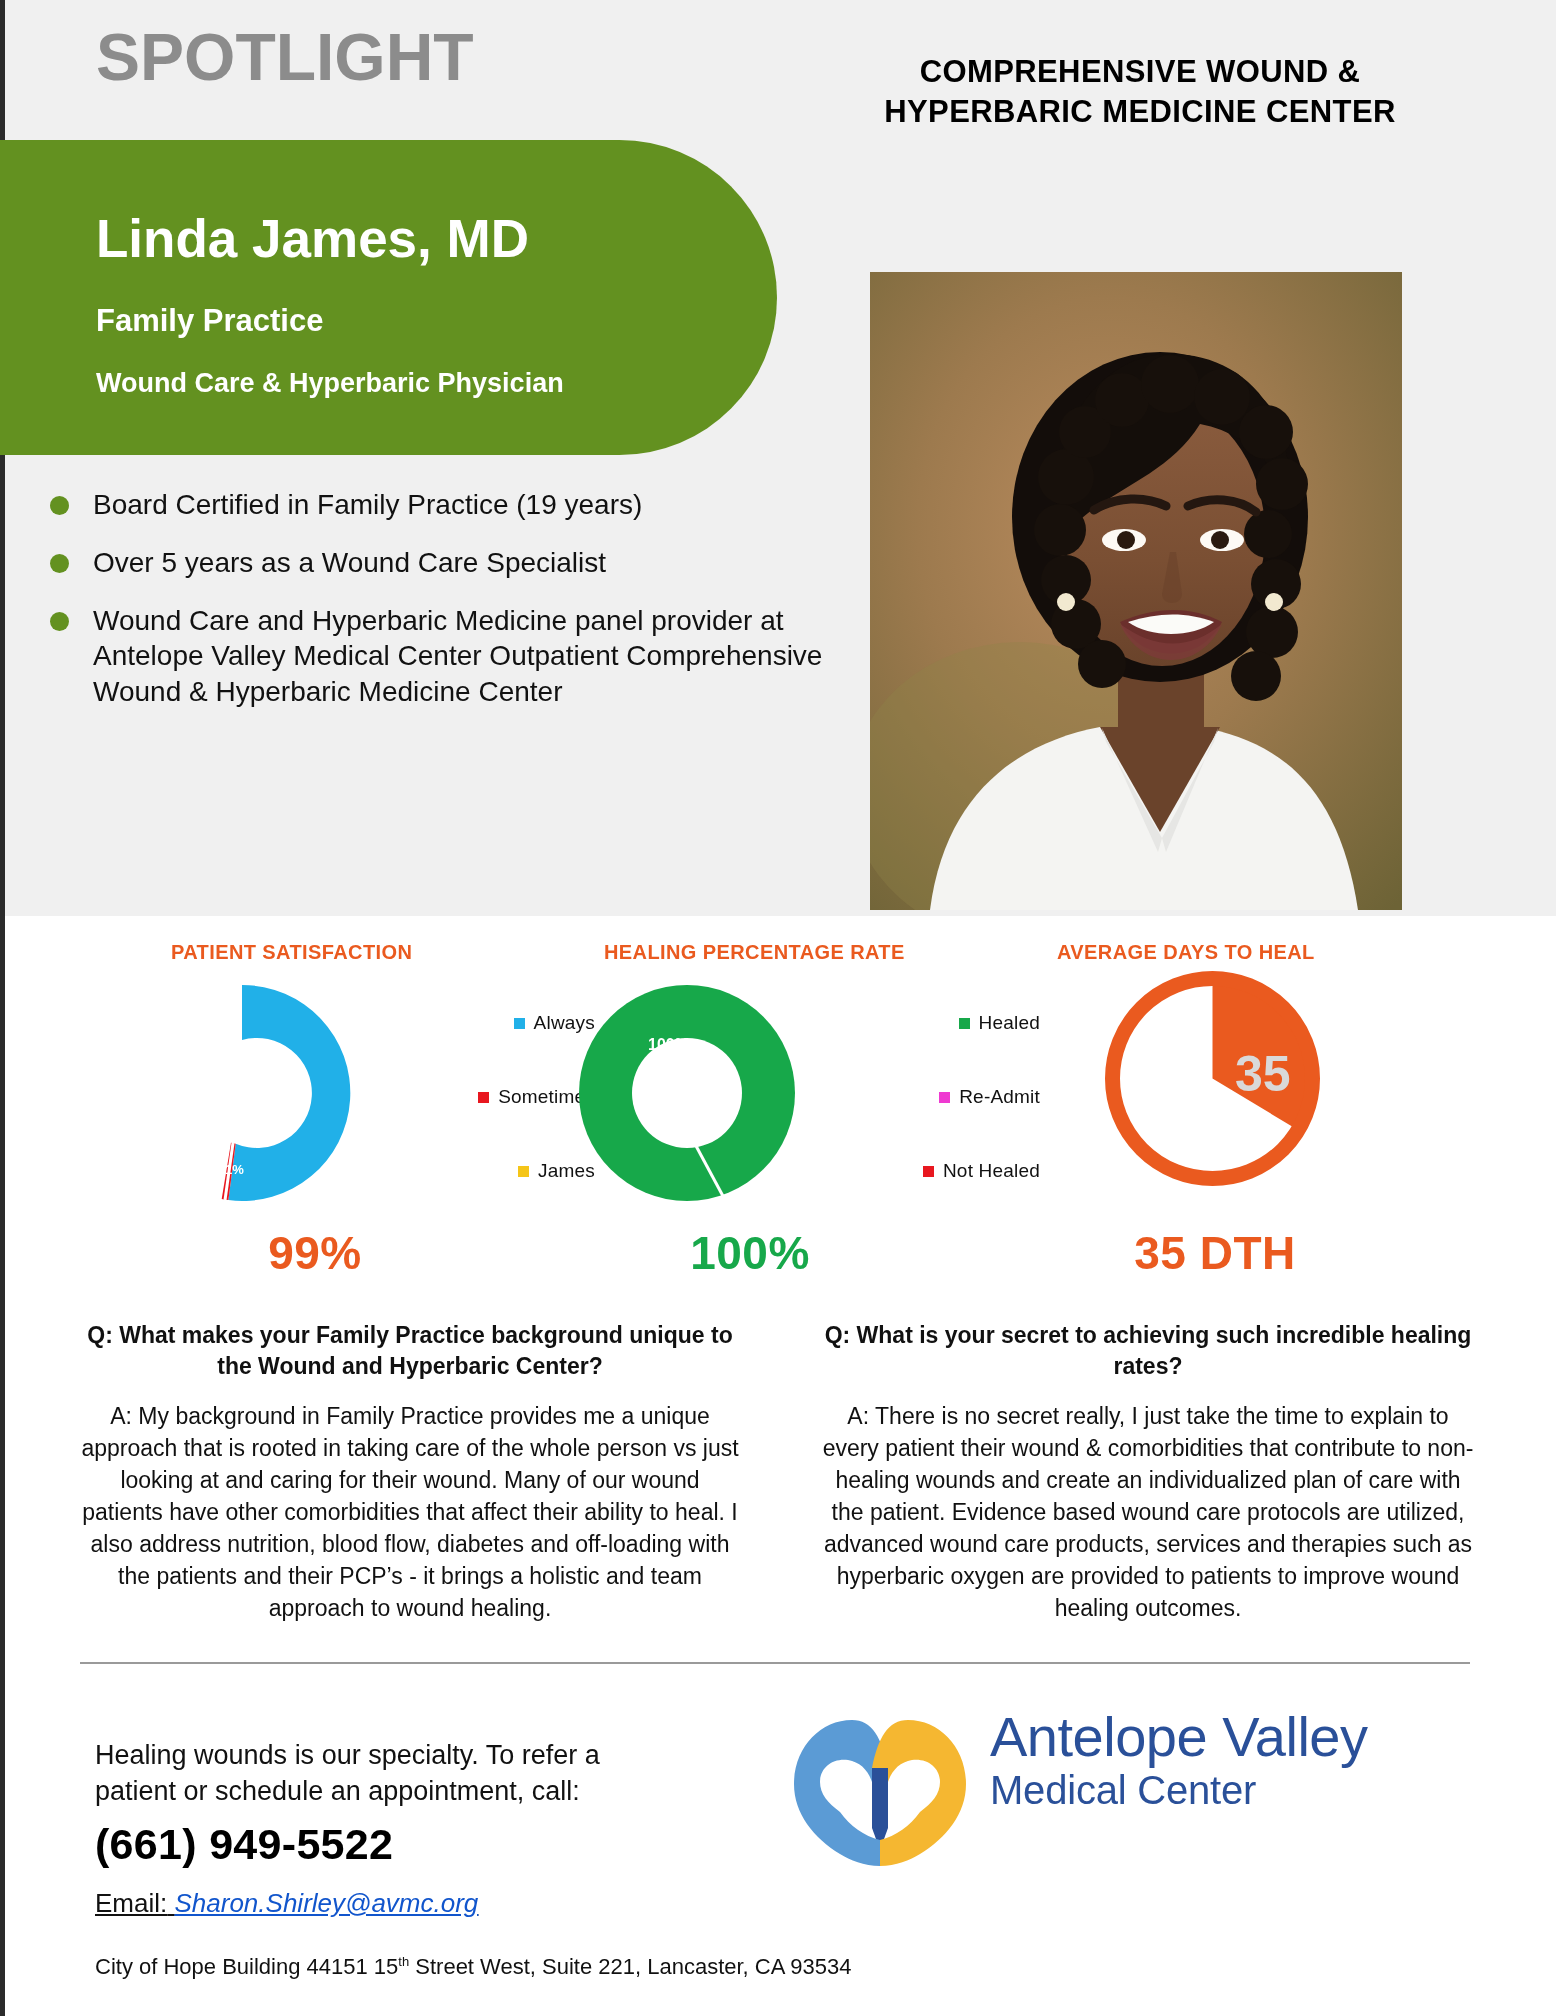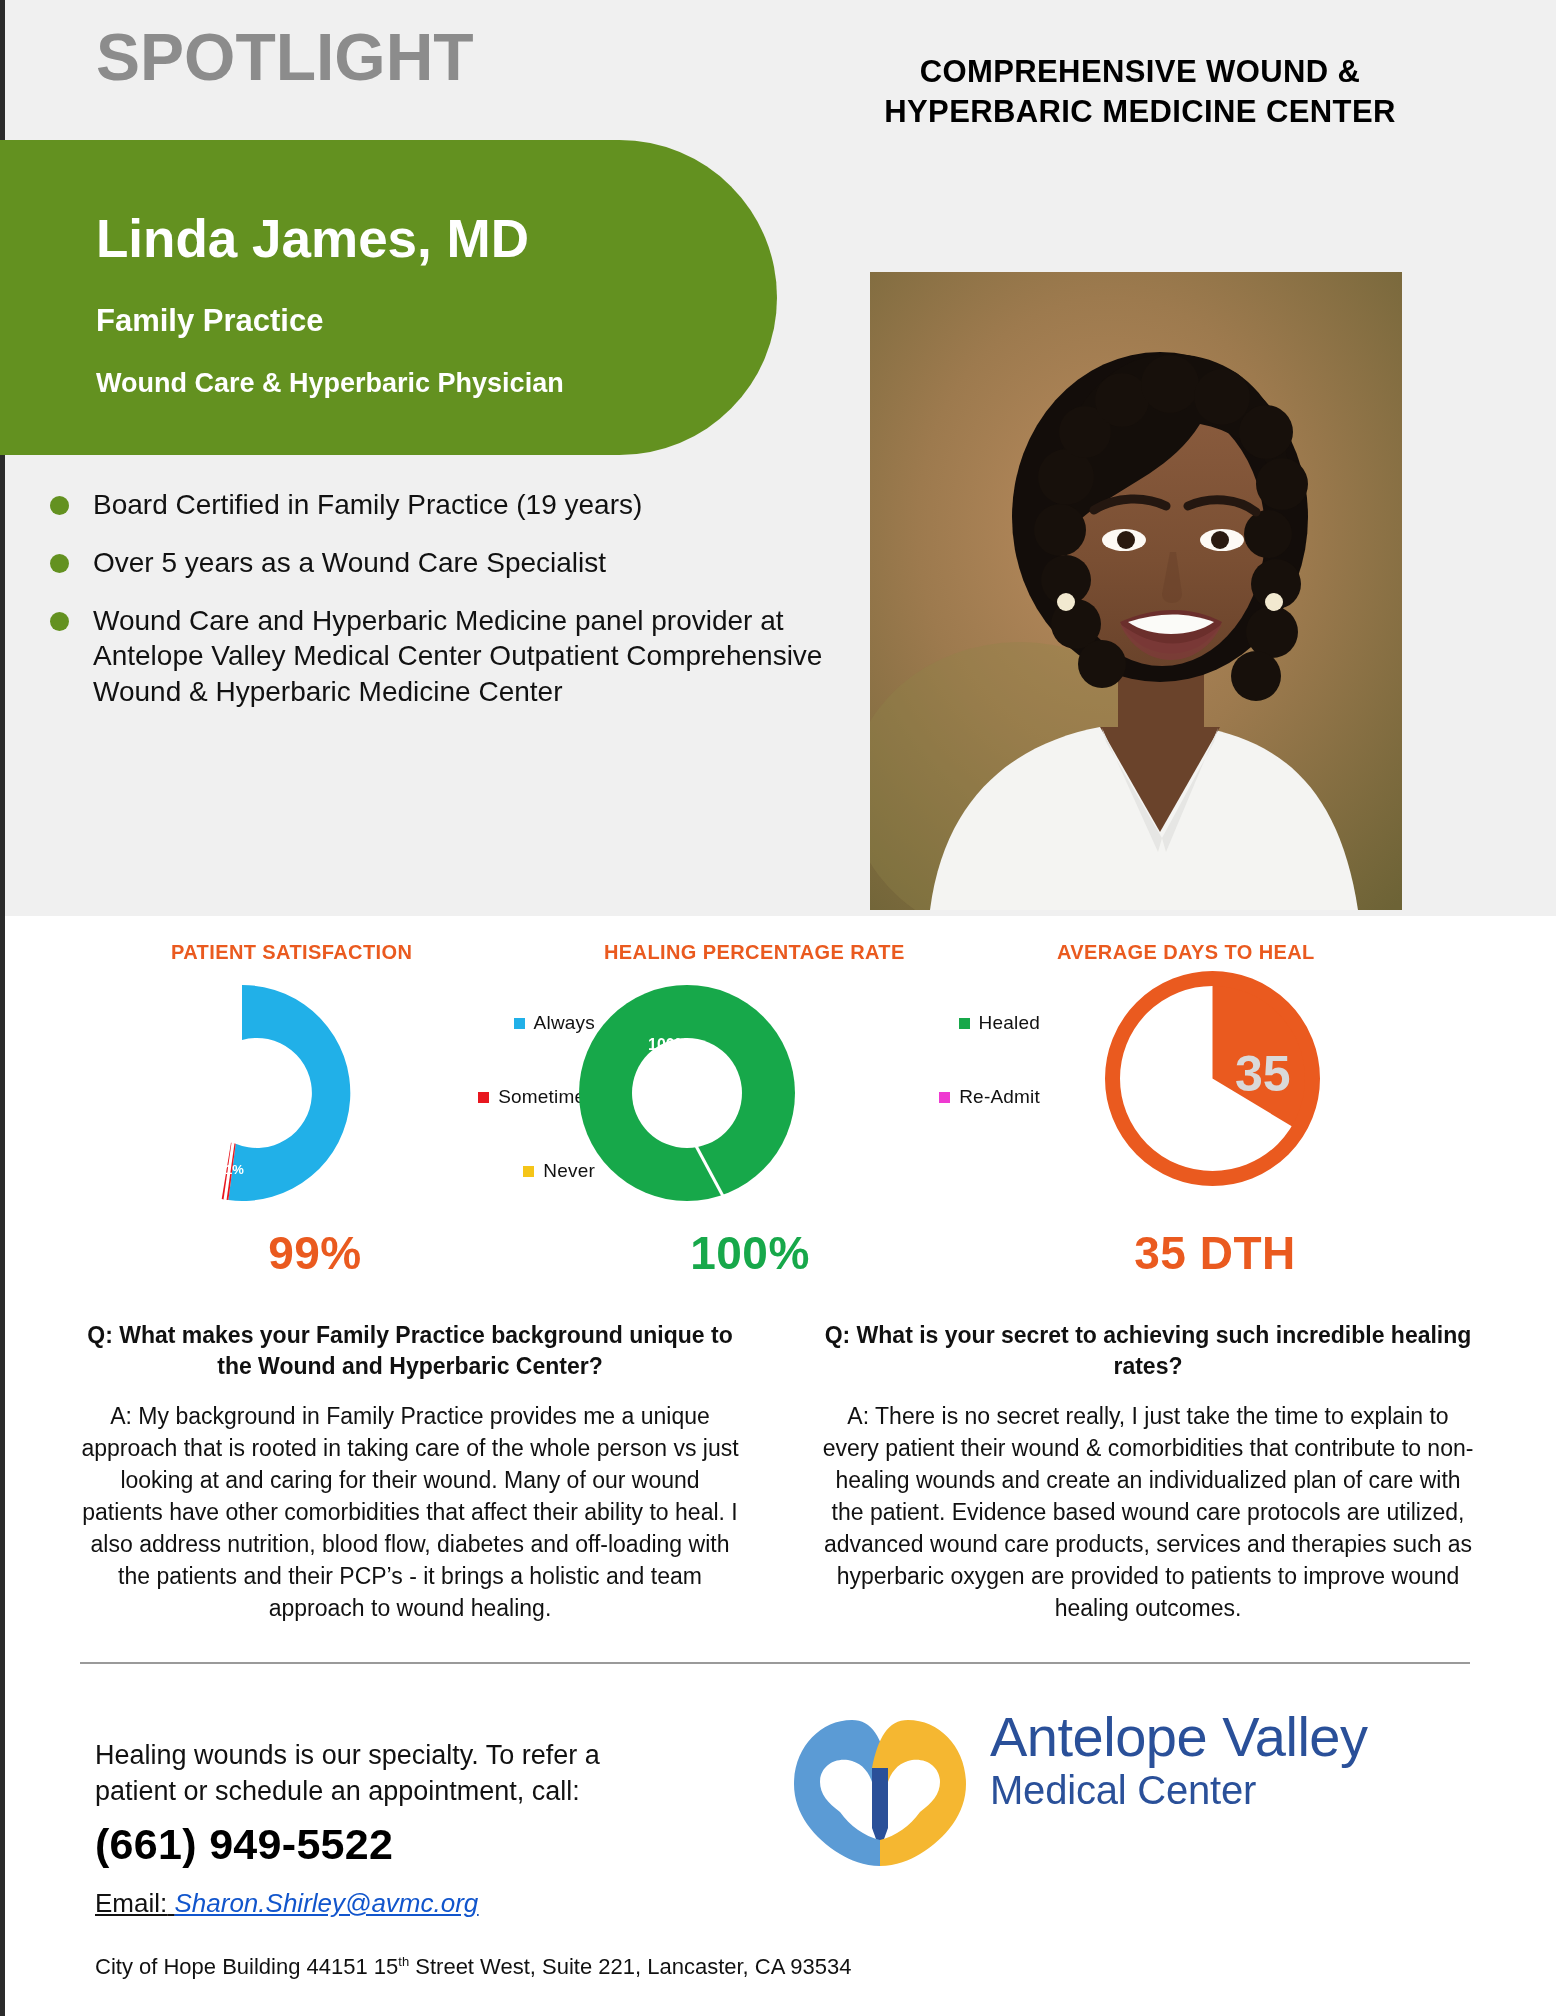--- a/index.html
+++ b/index.html
@@ -237,21 +237,21 @@
         <div class="legend-item">
           <span class="legend-sq" style="background:#21b0e8"></span>
           <span class="legend-label">Always</span>
         </div>
         <div class="legend-item">
           <span class="legend-sq" style="background:#e8171f"></span>
           <span class="legend-label">Sometimes</span>
         </div>
         <div class="legend-item">
           <span class="legend-sq" style="background:#f5c518"></span>
-          <span class="legend-label">Never</span>
+          <span class="legend-label">James</span>
         </div>
       </div>
       <div class="stat" style="color:#ea5a1f">99%</div>
     </div>
 
     <div class="chart-col c2">
       <div class="chart-title">HEALING PERCENTAGE RATE</div>
       <div class="donut-wrap">
         <svg width="230" height="230" viewBox="0 0 230 230">
           <circle cx="115" cy="115" r="108" fill="#17a84a"></circle>
@@ -262,20 +262,24 @@
       </div>
       <div class="legend">
         <div class="legend-item">
           <span class="legend-sq" style="background:#17a84a"></span>
           <span class="legend-label">Healed</span>
         </div>
         <div class="legend-item">
           <span class="legend-sq" style="background:#ef3ad1"></span>
           <span class="legend-label">Re-Admit</span>
         </div>
+        <div class="legend-item">
+          <span class="legend-sq" style="background:#e8171f"></span>
+          <span class="legend-label">Not Healed</span>
+        </div>
       </div>
       <div class="stat" style="color:#17a84a">100%</div>
     </div>
 
     <div class="chart-col c3">
       <div class="chart-title">AVERAGE DAYS TO HEAL</div>
       <div class="donut-wrap">
         <svg width="215" height="215" viewBox="0 0 215 215">
           <circle cx="107.5" cy="107.5" r="100" fill="#ea5a1f"></circle>
 

